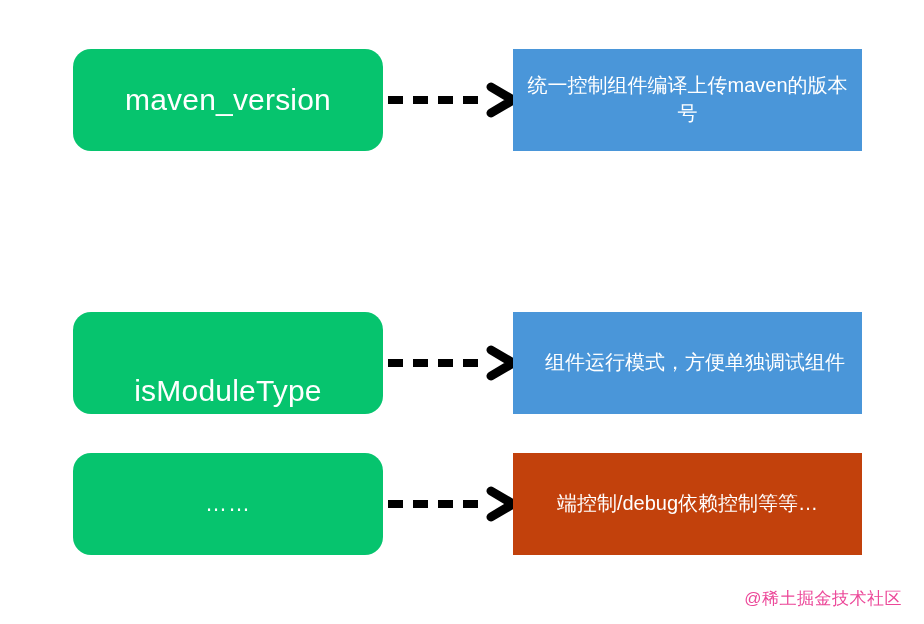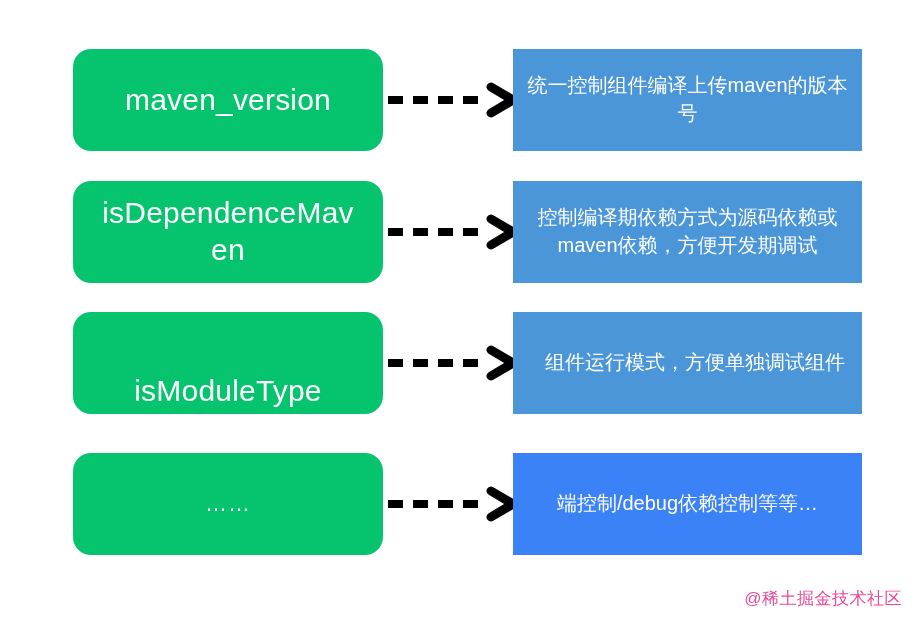--- a/index.html
+++ b/index.html
@@ -120,34 +120,20 @@
       <div class="connector">
         <svg width="126" height="30" viewBox="0 0 126 30">
           <line x1="0" y1="15" x2="100" y2="15" stroke="#000000" stroke-width="8" stroke-dasharray="15 10"></line>
           <polyline points="103,2 125,15 103,28" fill="none" stroke="#000000" stroke-width="9" stroke-linecap="round" stroke-linejoin="miter"></polyline>
         </svg>
       </div>
       <div class="node-desc" style="background: rgb(74, 150, 217);">
         <div class="node-desc-text" style="color: rgb(255, 255, 255);">统一控制组件编译上传maven的版本号</div>
       </div>
     </div>
-    <div class="row" style="top: 181px;">
-      <div class="node-key" style="background: rgb(6, 196, 110);">
-        <div class="node-key-label" style="color: rgb(255, 255, 255);">isDependenceMaven</div>
-      </div>
-      <div class="connector">
-        <svg width="126" height="30" viewBox="0 0 126 30">
-          <line x1="0" y1="15" x2="100" y2="15" stroke="#000000" stroke-width="8" stroke-dasharray="15 10"></line>
-          <polyline points="103,2 125,15 103,28" fill="none" stroke="#000000" stroke-width="9" stroke-linecap="round" stroke-linejoin="miter"></polyline>
-        </svg>
-      </div>
-      <div class="node-desc" style="background: rgb(74, 150, 217);">
-        <div class="node-desc-text" style="color: rgb(255, 255, 255);">控制编译期依赖方式为源码依赖或maven依赖，方便开发期调试</div>
-      </div>
-    </div>
     <div class="row" style="top: 312px;">
       <div class="node-key" style="background: rgb(6, 196, 110); align-items: flex-end;">
         <div class="node-key-label" style="color: rgb(255, 255, 255);">isModuleType</div>
       </div>
       <div class="connector">
         <svg width="126" height="30" viewBox="0 0 126 30">
           <line x1="0" y1="15" x2="100" y2="15" stroke="#000000" stroke-width="8" stroke-dasharray="15 10"></line>
           <polyline points="103,2 125,15 103,28" fill="none" stroke="#000000" stroke-width="9" stroke-linecap="round" stroke-linejoin="miter"></polyline>
         </svg>
       </div>
@@ -158,19 +144,19 @@
     <div class="row" style="top: 453px;">
       <div class="node-key" style="background: rgb(6, 196, 110);">
         <div class="node-key-label dots" style="color: rgb(255, 255, 255);">……</div>
       </div>
       <div class="connector">
         <svg width="126" height="30" viewBox="0 0 126 30">
           <line x1="0" y1="15" x2="100" y2="15" stroke="#000000" stroke-width="8" stroke-dasharray="15 10"></line>
           <polyline points="103,2 125,15 103,28" fill="none" stroke="#000000" stroke-width="9" stroke-linecap="round" stroke-linejoin="miter"></polyline>
         </svg>
       </div>
-      <div class="node-desc" style="background: #3b82f6;">
+      <div class="node-desc" style="background: #c2410c;">
         <div class="node-desc-text" style="color: rgb(255, 255, 255);">端控制/debug依赖控制等等…</div>
       </div>
     </div>
   </div>
 
 <div class="watermark" style="color: #ec4899;">@稀土掘金技术社区</div>
 
 </body></html>

